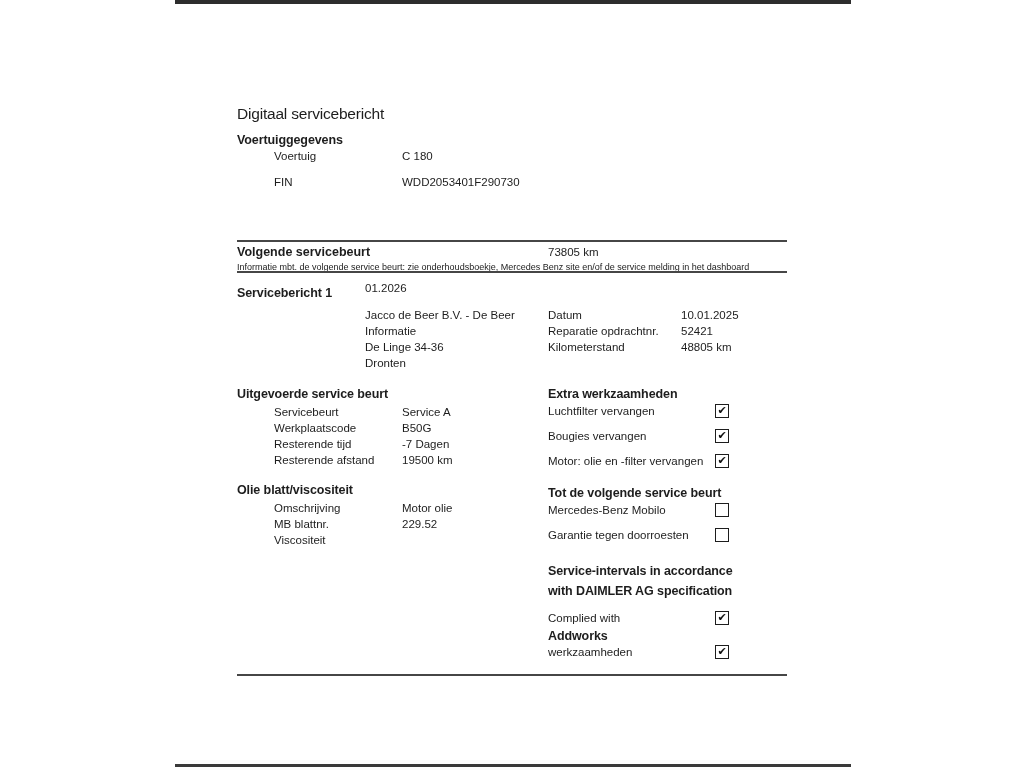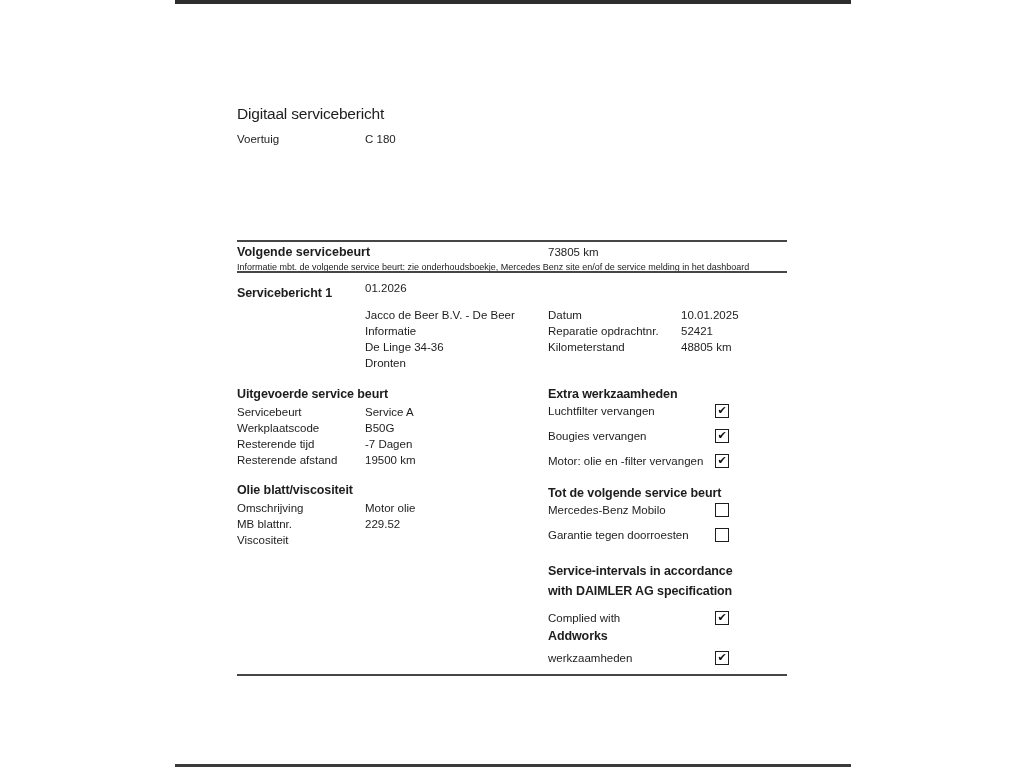--- a/index.html
+++ b/index.html
@@ -12,21 +12,21 @@
   .bar { position:absolute; left:175px; width:676px; background:#2d2d2d; }
   #top-bar { top:0; height:4px; }
   #bottom-bar { top:764px; height:3px; background:#3a3a3a; }
 
   .abs { position:absolute; }
 
   .title { font-size:15.5px; font-weight:normal; letter-spacing:-0.2px; }
   .h2 { font-size:12.5px; font-weight:bold; letter-spacing:-0.1px; line-height:14px; margin-bottom:3px; white-space:nowrap; }
   .row { font-size:11.5px; line-height:16px; white-space:nowrap; }
   .vrow { font-size:11.5px; line-height:13px; height:26px; white-space:nowrap; }
-  .label { display:inline-block; width:128px; }
+  .label { display:inline-block; width:128px;margin-left:37px; }
   .label-wide { display:inline-block; width:133px; }
   .divider { position:absolute; left:237px; width:550px; height:2px; background:#464646; }
 
   .ns-head { position:absolute; left:0; top:0; font-size:12.5px; font-weight:bold; white-space:nowrap; }
   .ns-date { position:absolute; left:128px; top:1px; font-size:11.5px;margin-top:36px; }
   .ns-km   { position:absolute; left:311px; top:1px; font-size:11.5px; }
   .note { position:absolute; left:0; top:17px; font-size:9px; color:#222; white-space:nowrap; letter-spacing:0px; }
 
   .dealer-line { font-size:11.5px; line-height:16px; white-space:nowrap; }
 
@@ -41,22 +41,26 @@
 </style>
 </head>
 <body>
 
 <div class="bar" id="top-bar"></div>
 <div class="bar" id="bottom-bar"></div>
 
 <div class="abs title" style="left:237px; top:105px;">Digitaal servicebericht</div>
 
 <div class="abs" style="left:237px; top:133px;">
+  <div class="h2">Voertuiggegevens</div>
   <div class="vrow">
     <span class="label">Voertuig</span><span>C 180</span>
+  </div>
+  <div class="vrow">
+    <span class="label">FIN</span><span>WDD2053401F290730</span>
   </div>
 </div>
 
 <div class="divider" style="top:240px;"></div>
 <div class="abs" style="left:237px; top:245px; width:550px; height:30px;">
   <span class="ns-head">Volgende servicebeurt</span>
   <span class="ns-date">01.2026</span>
   <span class="ns-km">73805 km</span>
   <span class="note">Informatie mbt. de volgende service beurt: zie onderhoudsboekje, Mercedes Benz site en/of de service melding in het dashboard</span>
 </div>
@@ -142,20 +146,20 @@
 
 <div class="abs" style="left:548px; top:561px;">
   <div class="h2 heading-wrap">Service-intervals in accordance with DAIMLER AG specification</div>
   <div class="check-row">
     <span>Complied with</span>
     <span class="checkbox checked">✔</span>
   </div>
 </div>
 
 <div class="abs" style="left:548px; top:629px;">
-  <div class="h2" style="margin-bottom:8px;">Addworks</div>
+  <div class="h2" style="margin-bottom:2px;">Addworks</div>
   <div class="check-row">
     <span>werkzaamheden</span>
     <span class="checkbox checked">✔</span>
   </div>
 </div>
 
 <div class="divider" style="top:674px;"></div>
 
 </body></html>

